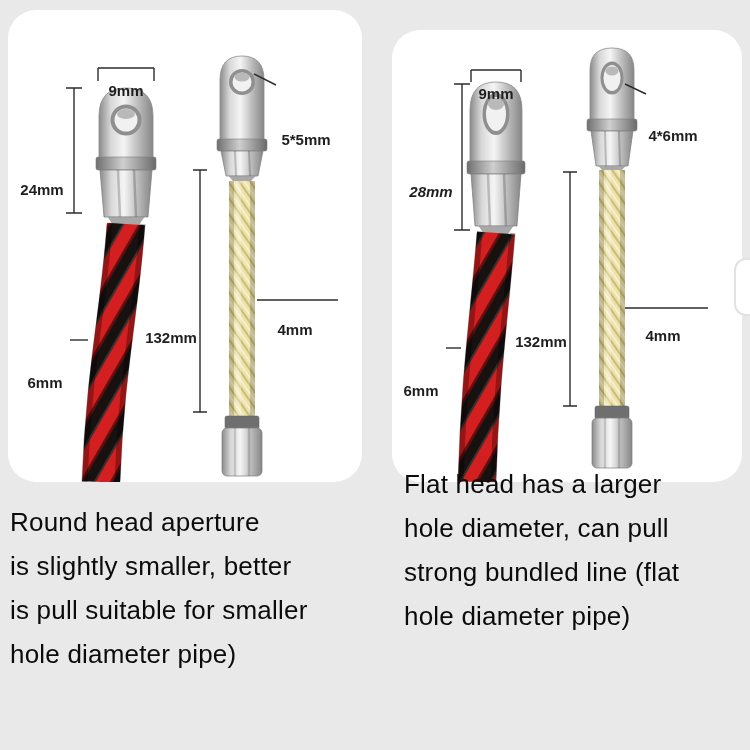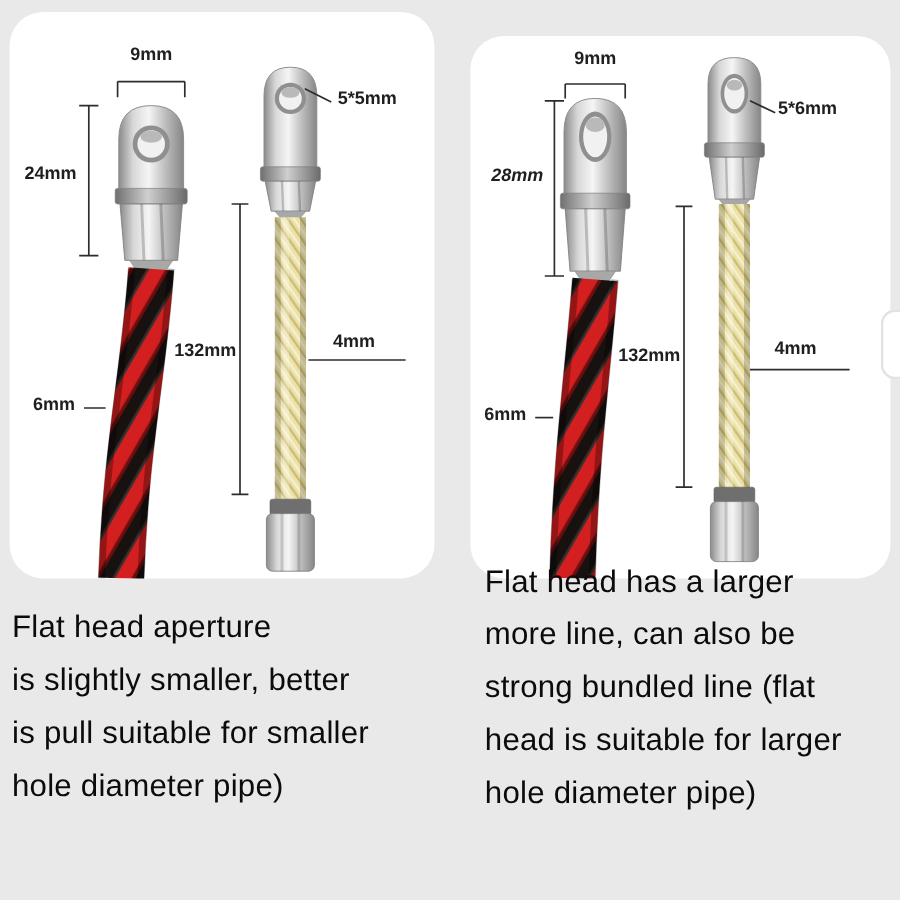--- a/index.html
+++ b/index.html
@@ -17,20 +17,21 @@
   }
   .card-left{left:8px;top:10px;width:354px;height:472px;}
   .card-right{left:392px;top:30px;width:350px;height:452px;}
   .card svg{position:absolute;left:0;top:0;}
   .dim-label{
     position:absolute;
     font-size:15px;font-weight:bold;color:#1f1f1f;
     text-align:center;line-height:18px;
     font-family:"Liberation Sans", sans-serif;
     white-space:nowrap;
+    margin-top:45px;
   }
   .caption{
     position:absolute;color:#0b0b0b;
     font-size:26px;line-height:44px;letter-spacing:.2px;
     font-family:"Liberation Sans", sans-serif;
   }
   .caption-left{left:10px;top:500px;width:360px;}
   .caption-right{left:404px;top:462px;width:345px;line-height:44px;}
   .peek{
     position:absolute;right:0;top:258px;width:14px;height:54px;
@@ -118,21 +119,21 @@
         <path d="M62,330 H80"></path>
         <path d="M246,64 L268,75"></path>
         <path d="M192,160 V402 M185,160 H199 M185,402 H199"></path>
         <path d="M249,290 H330"></path>
       </g>
     </svg>
 
     <div class="dim-label" style="left:93px;top:27px;width:50px;">9mm</div>
     <div class="dim-label" style="left:8px;top:126px;width:52px;">24mm</div>
     <div class="dim-label" style="left:14px;top:319px;width:46px;">6mm</div>
-    <div class="dim-label" style="left:266px;top:64px;width:64px;">5*5mm</div>
+    <div class="dim-label" style="left:266px;top:76px;width:64px;">5*5mm</div>
     <div class="dim-label" style="left:136px;top:274px;width:54px;">132mm</div>
     <div class="dim-label" style="left:262px;top:266px;width:50px;">4mm</div>
   </div>
 
   <div class="card card-right">
     <svg width="350" height="452" viewBox="0 0 350 452">
 
       <g>
         <path d="M78,132 L78,80 Q78,52 104,52 Q130,52 130,80 L130,132 Z" fill="url(#metalH)" stroke="#8a8a8a" stroke-width="0.8"></path>
         <ellipse cx="104" cy="84" rx="13.5" ry="21" fill="#8f8f8f"></ellipse>
@@ -177,35 +178,34 @@
         <path d="M54,318 H69"></path>
         <path d="M233,54 L254,64"></path>
         <path d="M178,142 V376 M171,142 H185 M171,376 H185"></path>
         <path d="M233,278 H316"></path>
       </g>
     </svg>
 
     <div class="dim-label" style="left:79px;top:10px;width:50px;">9mm</div>
     <div class="dim-label" style="left:12px;top:108px;width:54px;font-style:italic;">28mm</div>
     <div class="dim-label" style="left:6px;top:307px;width:46px;">6mm</div>
-    <div class="dim-label" style="left:248px;top:52px;width:66px;">5*6mm</div>
+    <div class="dim-label" style="left:248px;top:52px;width:66px;">4*6mm</div>
     <div class="dim-label" style="left:122px;top:258px;width:54px;">132mm</div>
     <div class="dim-label" style="left:246px;top:252px;width:50px;">4mm</div>
   </div>
 
   <div class="peek"></div>
 
   <div class="caption caption-left">
-    <div>Flat head aperture</div>
+    <div>Round head aperture</div>
     <div>is slightly smaller, better</div>
     <div>is pull suitable for smaller</div>
     <div>hole diameter pipe)</div>
   </div>
 
   <div class="caption caption-right">
     <div>Flat head has a larger</div>
-    <div>more line, can also be</div>
+    <div>hole diameter, can pull</div>
     <div>strong bundled line (flat</div>
-    <div>head is suitable for larger</div>
     <div>hole diameter pipe)</div>
   </div>
 
 </div>
 
 </body></html>

